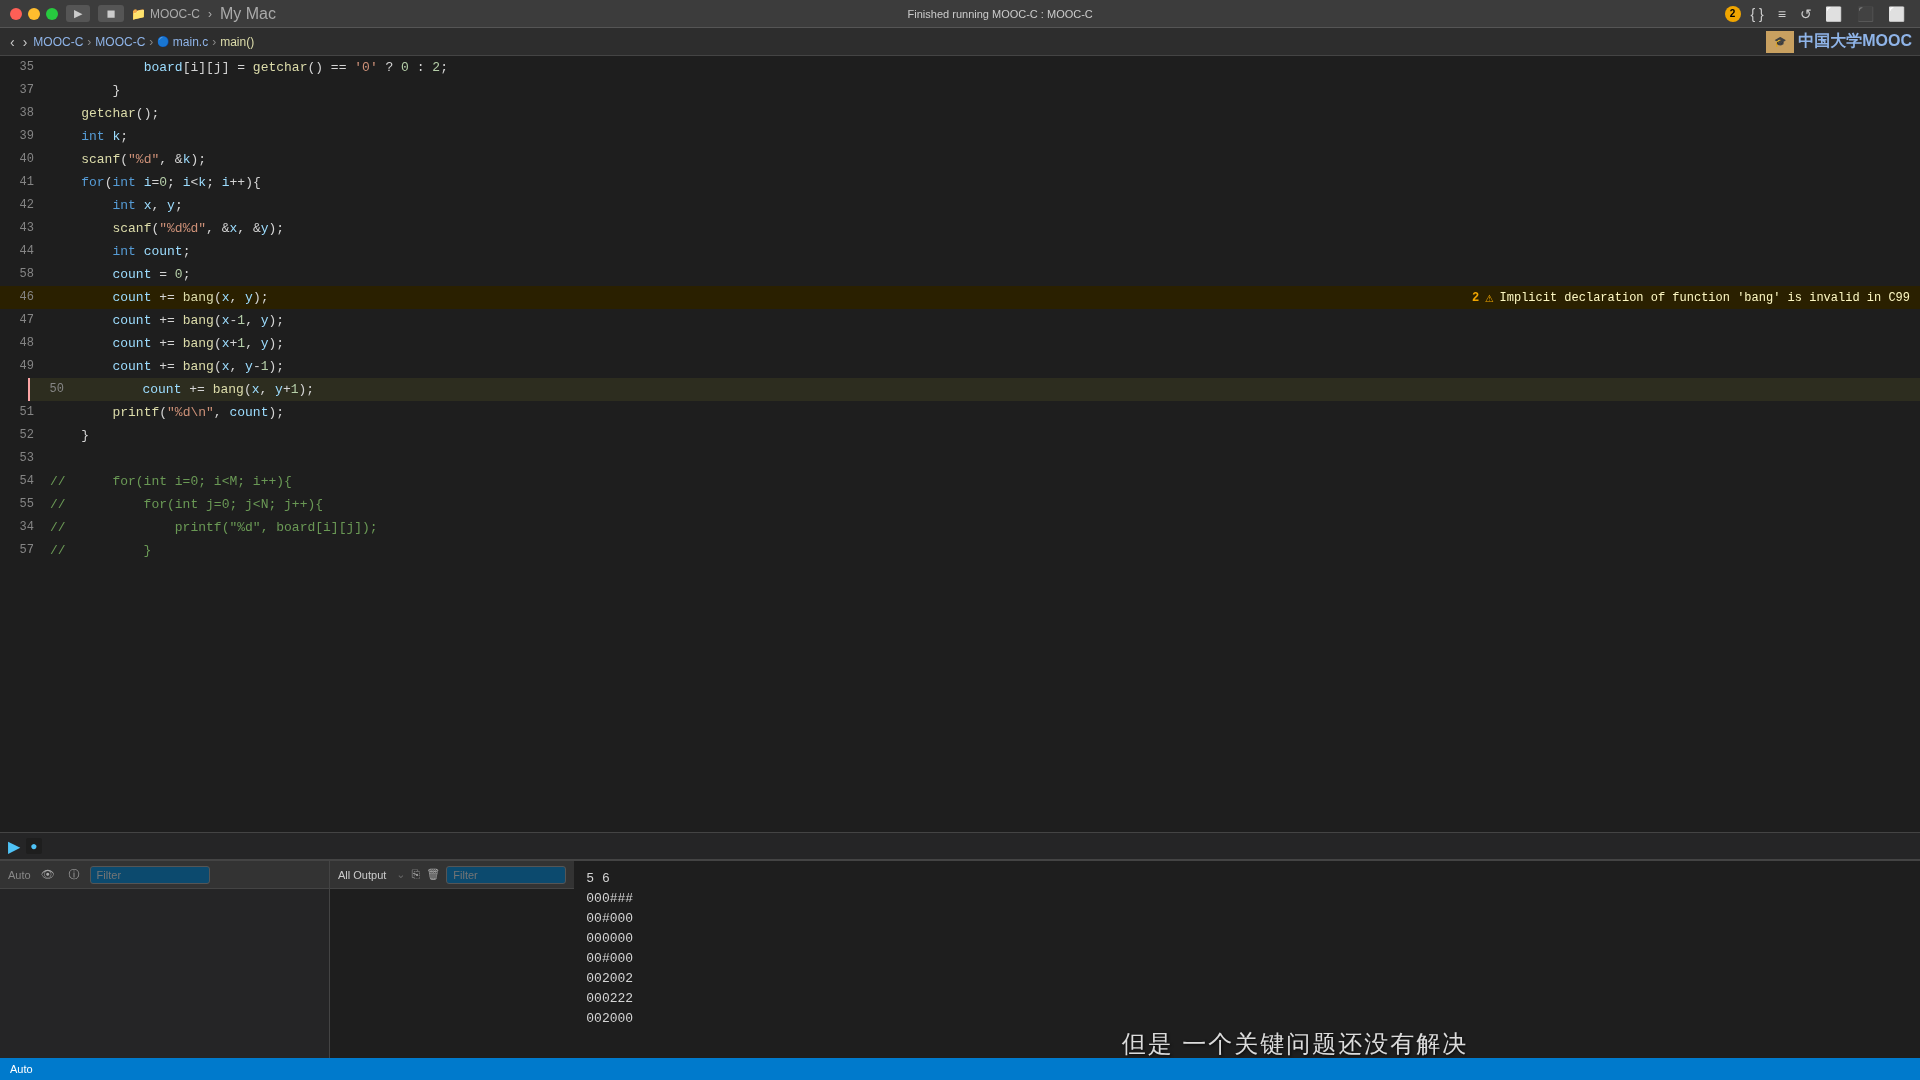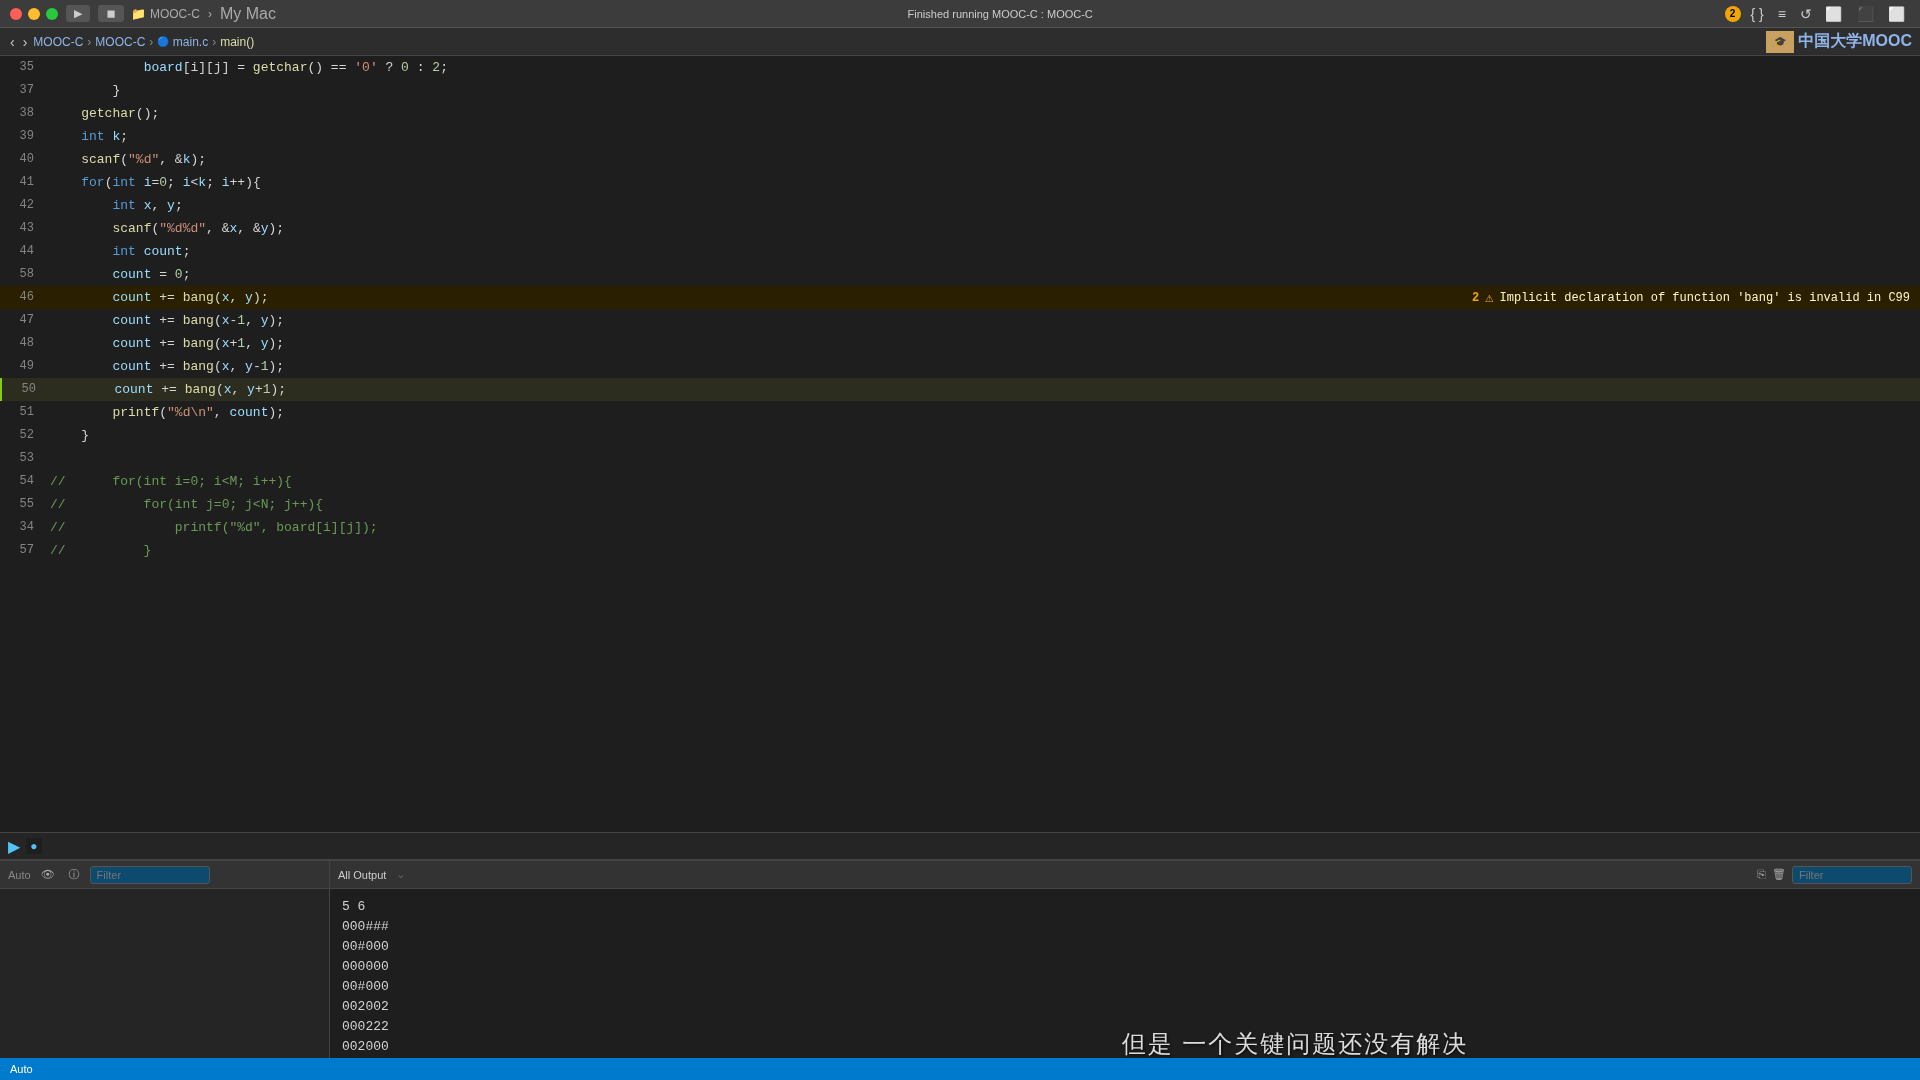--- a/index.html
+++ b/index.html
@@ -108,21 +108,22 @@
     }
     .code-line {
       display: flex;
       align-items: center;
       padding: 0;
       position: relative;
       min-height: 23px;
     }
     .code-line.line-50 {
       background: #2d2d1f;
-      border-left: 2px solid #84cc16;
+      border-left: 2px solid #fca5a5;
+      margin-left: 28px;
     }
     .line-num {
       width: 50px;
       text-align: right;
       padding-right: 16px;
       color: #858585;
       font-size: 12px;
       user-select: none;
       flex-shrink: 0;
     }
@@ -448,21 +449,21 @@
     <div class="panel-toolbar">
       <span style="color:#888;font-size:11px;">Auto</span>
       <button class="panel-btn">👁</button>
       <button class="panel-btn">ⓘ</button>
       <input type="text" class="filter-input" placeholder="Filter" style="">
     </div>
     <div class="panel-content">
     </div>
   </div>
 
-  <div style="flex:1;display:flex;flex-direction:column;position:relative;">
+  <div style="flex:1;display:flex;flex-direction:row;position:relative;">
     <div class="output-toolbar">
       <span style="color:#ccc;font-size:11px;">All Output</span>
       <span style="color:#666;font-size:11px;margin-left:4px;">⌄</span>
       <div style="margin-left:auto;display:flex;align-items:center;gap:6px;">
         <button style="background:none;border:none;color:#aaa;font-size:11px;cursor:pointer;">⎘</button>
         <button style="background:none;border:none;color:#aaa;font-size:11px;cursor:pointer;">🗑</button>
         <input type="text" class="filter-input" placeholder="Filter" style="">
       </div>
     </div>
 

